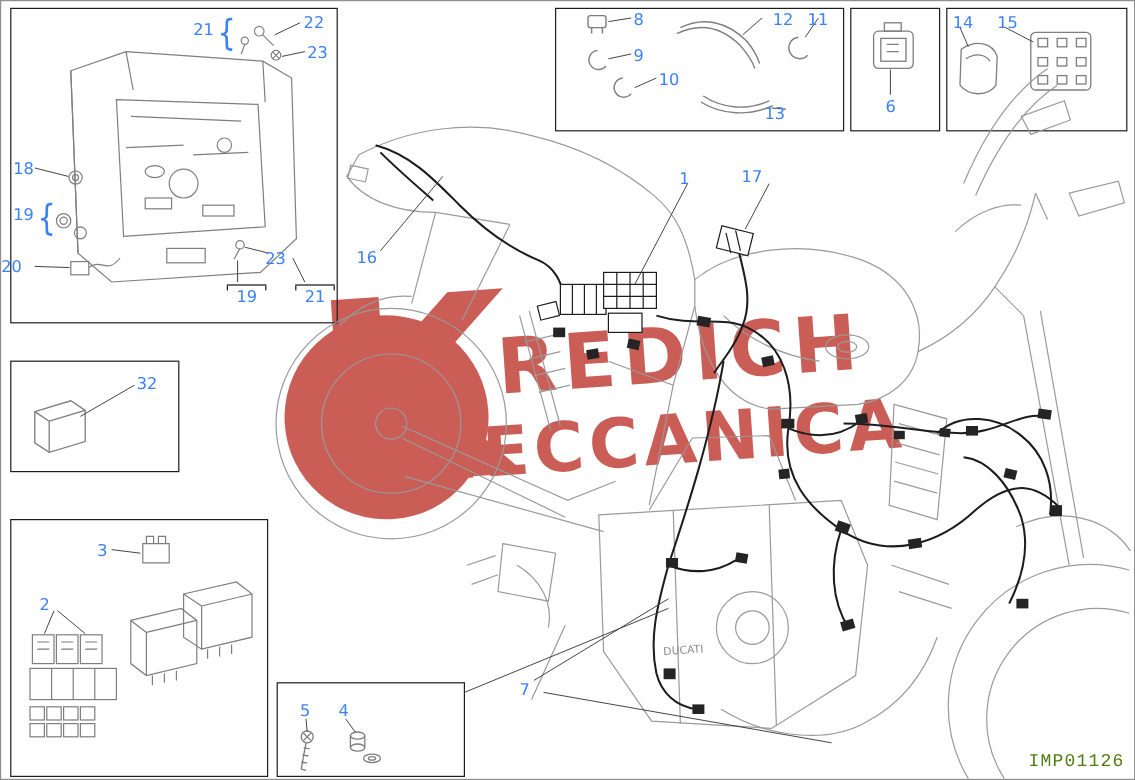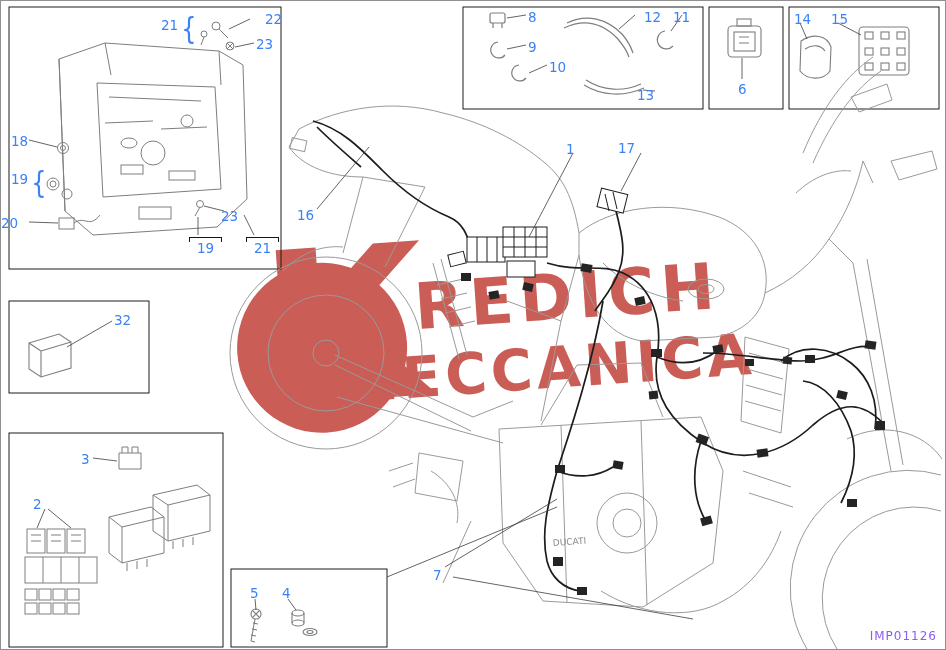--- a/index.html
+++ b/index.html
@@ -23,21 +23,21 @@
   .callout-layer{position:absolute;left:0;top:0;width:100%;height:100%;z-index:3;}
   .callout{position:absolute;font-size:13.5px;color:#3b82f6;white-space:nowrap;}
   .callout .num{display:inline-block;}
   .callout.overbracket .num{padding:2px 8px 0;border-top:1.2px solid #151515;position:relative;}
   .callout.overbracket .num::before,
   .callout.overbracket .num::after{content:"";position:absolute;top:0;width:1.2px;height:4px;background:#151515;}
   .callout.overbracket .num::before{left:0;}
   .callout.overbracket .num::after{right:0;}
   .callout .brace{display:inline-block;font-size:24px;line-height:.8;vertical-align:-7px;margin-left:3px;transform:scaleY(1.25);font-weight:normal;}
   
-  .part-code{position:absolute;right:8px;bottom:6px;font-size:12px;letter-spacing:1px;color:#8b5cf6;z-index:3;}
+  .part-code{position:absolute;right:8px;bottom:6px;font-size:15px;letter-spacing:1px;color:#4d7c0f;z-index:3;font-family:Liberation Mono, monospace;}
 </style>
 </head>
 <body>
 
 <div class="stage">
 
   <div class="watermark" style="color: rgb(191, 58, 49);">
     <div class="wm-circle"></div>
     <span class="wm-k">K</span>
     <span class="wm-line1">REDICH</span>
@@ -274,21 +274,21 @@
       <path d="M92,457 L116,460"></path>
       <path d="M44,508 L36,527"></path>
       <path d="M47,508 L70,527"></path>
       <path d="M254,598 L255,609"></path>
       <path d="M287,598 L295,609"></path>
     </g>
   </svg>
 
   <div class="callout-layer">
       <span class="callout" style="left: 160px; top: 16px;"><span class="num">21</span><span class="brace">{</span></span>
-      <span class="callout" style="left: 264px; top: 10px; text-align: center;"><span class="num">22</span></span>
+      <span class="callout" style="left: 252px; top: 10px; text-align: center;"><span class="num">22</span></span>
       <span class="callout" style="left: 255px; top: 35px;"><span class="num">23</span></span>
       <span class="callout" style="left: 10px; top: 132px; text-decoration: underline;"><span class="num">18</span></span>
       <span class="callout" style="left: 10px; top: 170px;"><span class="num">19</span><span class="brace">{</span></span>
       <span class="callout" style="left: 0; top: 214px;"><span class="num">20</span></span>
       <span class="callout" style="left: 220px; top: 207px;"><span class="num">23</span></span>
       <span class="callout overbracket" style="left: 188px; top: 236px;"><span class="num">19</span></span>
       <span class="callout overbracket" style="left: 245px; top: 236px;"><span class="num">21</span></span>
       <span class="callout" style="left: 527px; top: 8px;"><span class="num">8</span></span>
       <span class="callout" style="left: 527px; top: 38px;"><span class="num">9</span></span>
       <span class="callout" style="left: 548px; top: 58px;"><span class="num">10</span></span>

